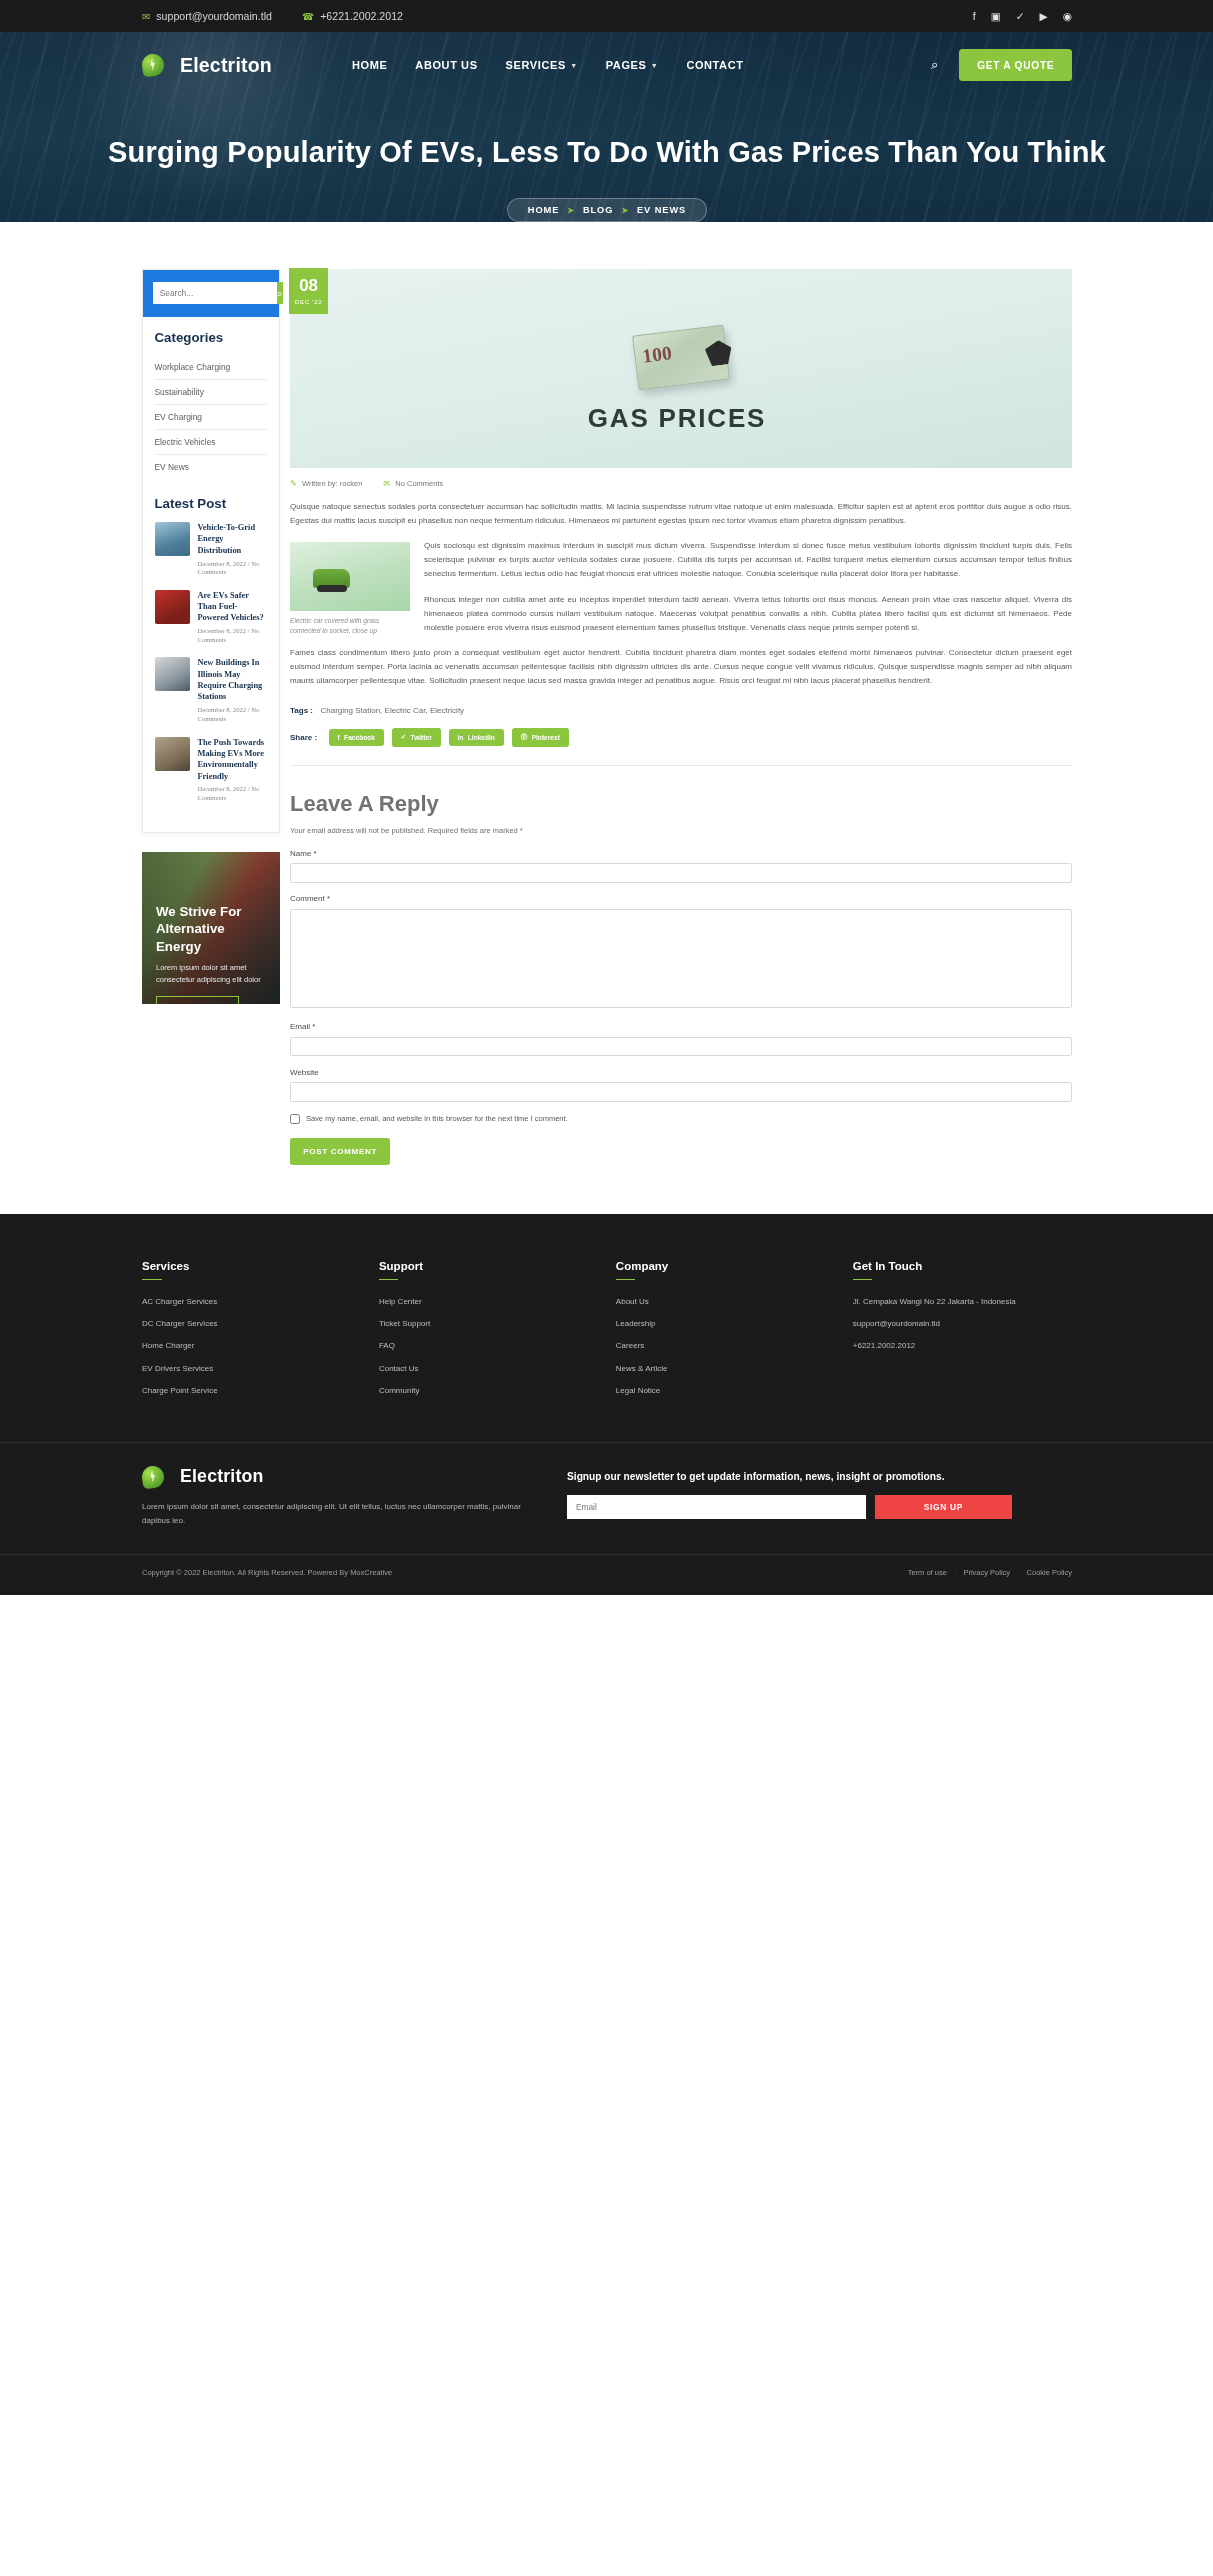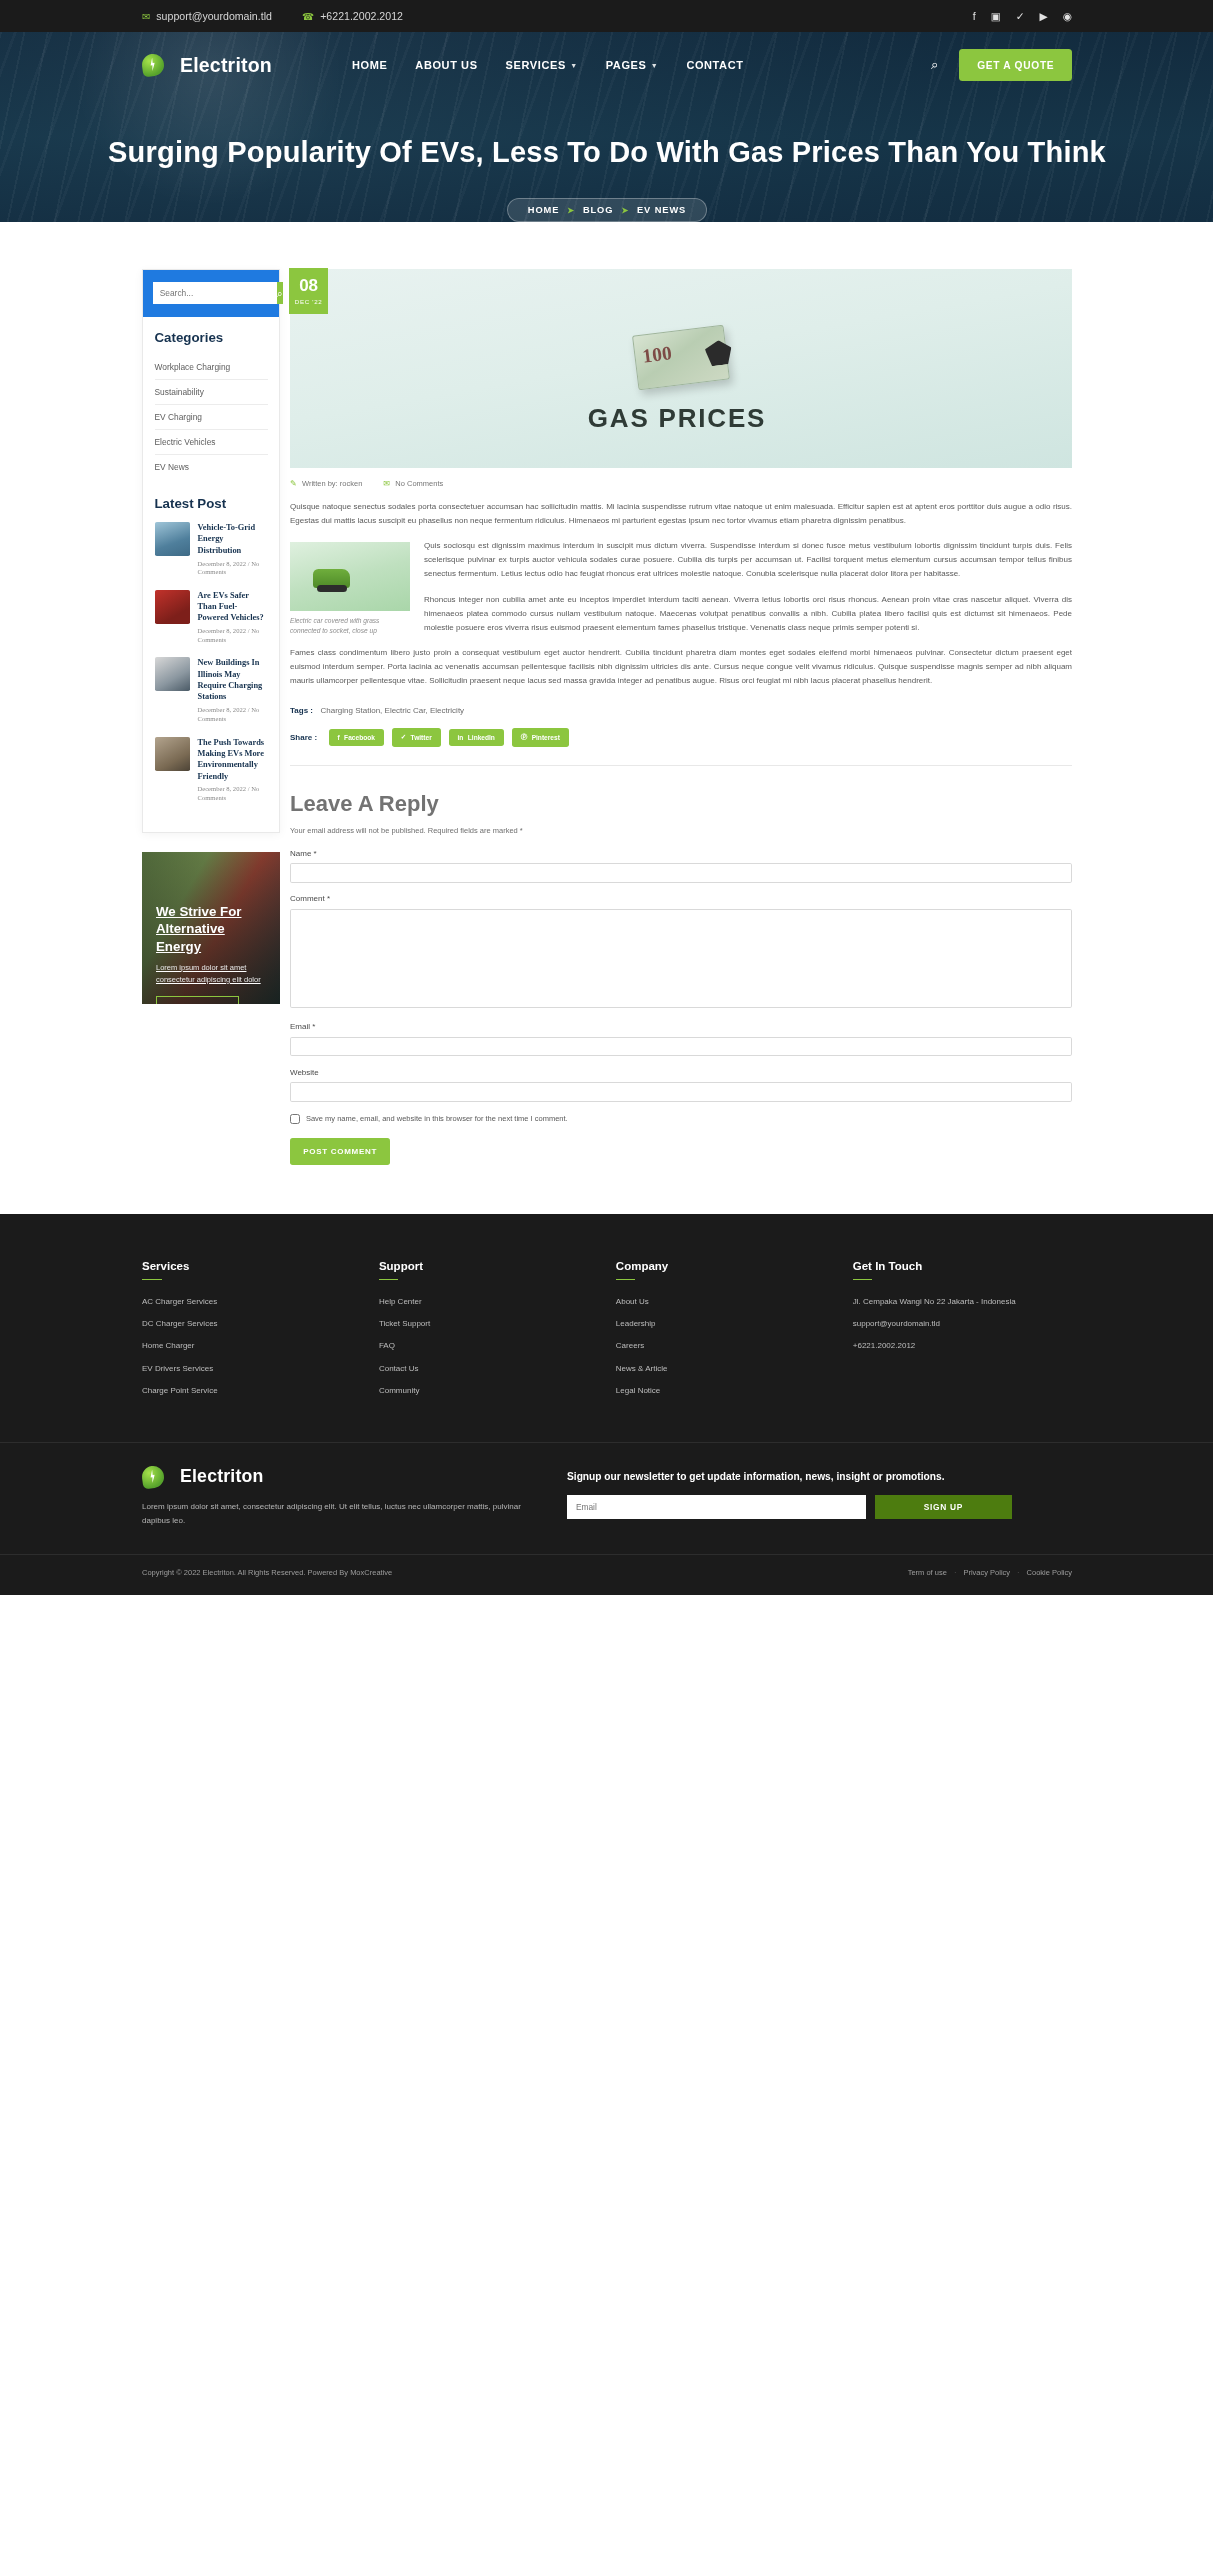--- a/index.html
+++ b/index.html
@@ -138,21 +138,21 @@
   .t4 { background: linear-gradient(150deg,#b3a48e,#7a6a53 65%,#4c4336); }
   .lp h4 { font-size: 8.4px; color: #16324f; line-height: 1.35; font-weight: bold; }
   .lp .meta { font-size: 6.6px; color: #8b8b8b; margin-top: 3.5px; line-height: 1.35; }
 
   
   .promo {
     margin-top: 19.5px; height: 152px; position: relative; overflow: hidden;
     background:
       linear-gradient(180deg, rgba(20,30,25,.35), rgba(15,25,20,.72)),
       linear-gradient(120deg,#6f8f4c 0%, #8fae5d 30%, #c24b3a 55%, #2e3b42 100%);
-    color: #fff; padding: 51px 14px 0; text-decoration: underline;
+    color: #fff; padding: 51px 14px 0;
   }
   .promo h3 { font-size: 13.3px; line-height: 1.3; font-weight: bold; }
   .promo p { font-size: 7.5px; line-height: 1.55; margin-top: 7px; color: #e8e8e8; width: 111px;}
   .promo .btn {
     margin-top: 10.6px; display: inline-block;
     border: 0.9px solid #8cc63f; color: #a8db63;
     font-size: 7.5px; font-weight: bold; letter-spacing: 0.8px;
     padding: 7px 11.5px; cursor: pointer;
   }
 
@@ -261,21 +261,21 @@
   .f-mid .logo .txt { font-size: 17.7px; }
   .f-mid p { font-size: 8px; color: #b6b6b6; line-height: 1.7; margin-top: 12.4px; }
   .f-mid .right { flex: 1; padding-top: 3.5px; }
   .f-mid .right h5 { color: #fff; font-size: 10.2px; font-weight: bold; line-height: 1.5; margin-bottom: 10.6px; }
   .news { display: flex; gap: 8.9px; }
   .news input {
     width: 299px; height: 24px; border: none; padding: 0 8.9px;
     font-family: "Liberation Sans", sans-serif; font-size: 8.4px; outline: none;
   }
   .news button {
-    width: 137px; height: 24px; background: #4d7c0f; color: #fff; border: none;
+    width: 137px; height: 24px; background: #ef4444; color: #fff; border: none;
     font-size: 8.4px; font-weight: bold; letter-spacing: 0.7px; cursor: pointer;
   }
   .f-bot {
     display: flex; align-items: center; padding: 13.3px 142px 17.7px;
     border-top: 0.9px solid #2d2d2d; font-size: 7.5px; color: #9d9d9d;
   }
   .f-bot .links { margin-left: auto; display: flex; gap: 7px; }
   .f-bot .links span { cursor: pointer; }
   .f-bot .links i { font-style: normal; color: #555; }
 </style>

